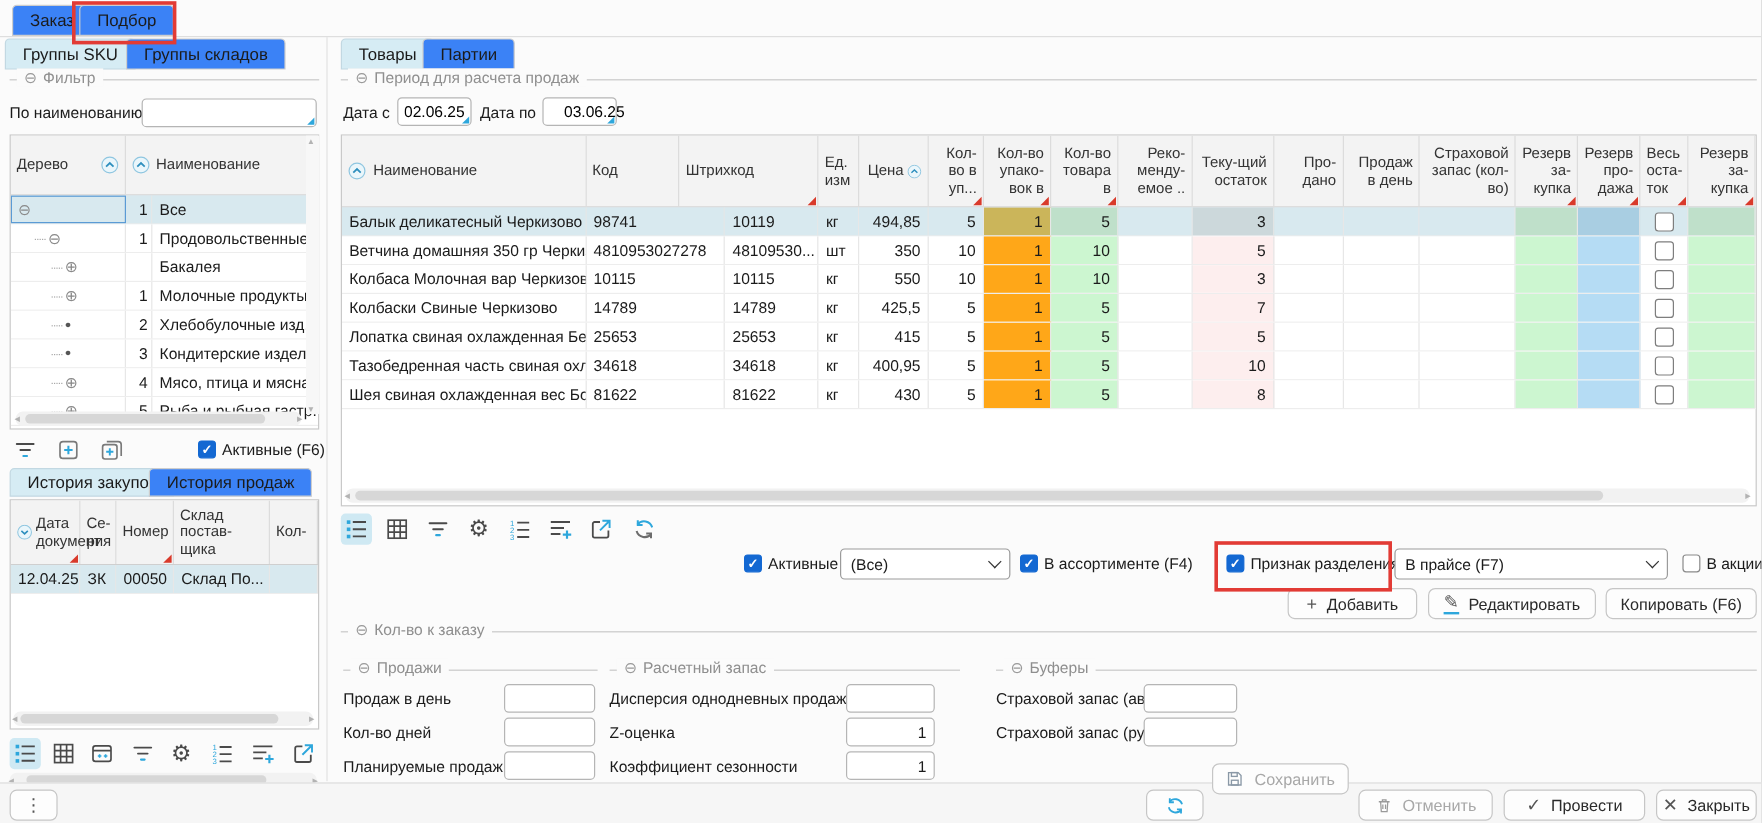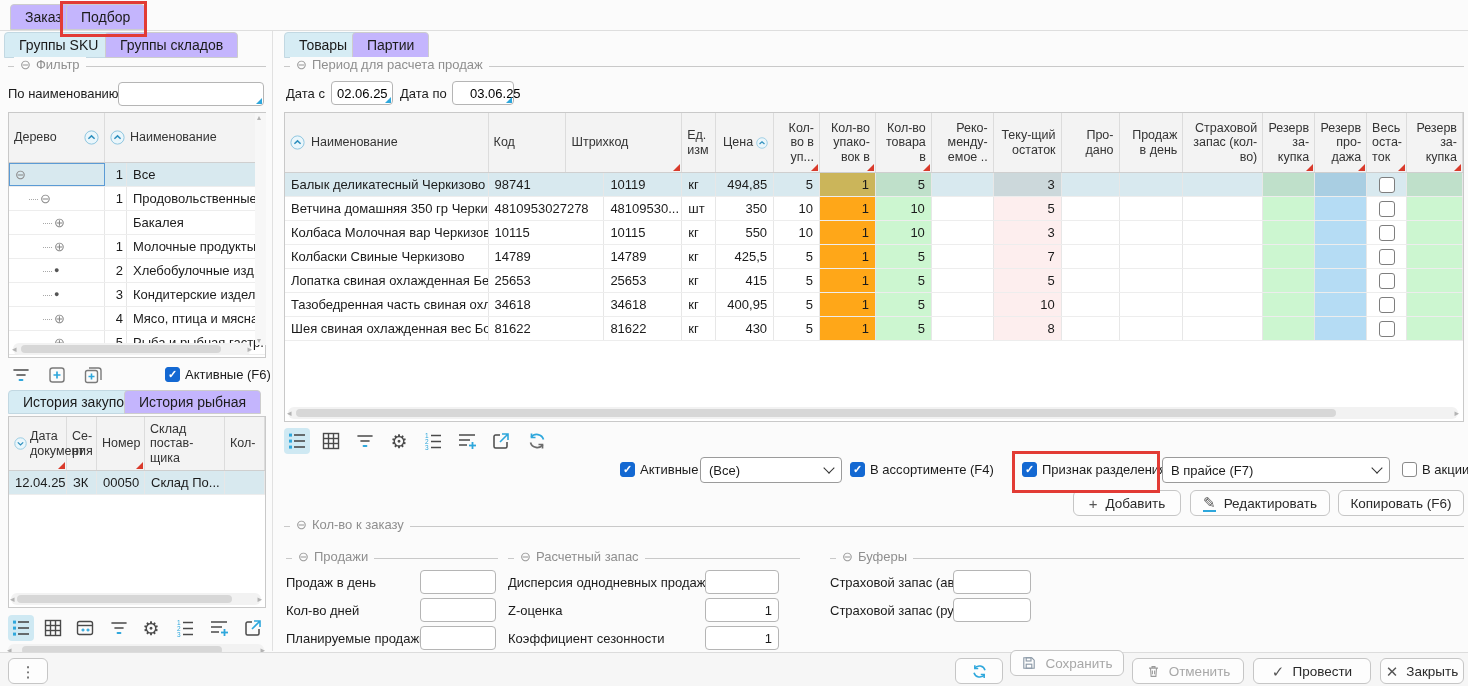--- a/index.html
+++ b/index.html
@@ -2,21 +2,21 @@
 <html><head>
 <meta charset="utf-8">
 <style>
   html,body{margin:0;padding:0;background:#e9e9e9;}
   .app{position:relative;width:1468px;height:686px;background:#fbfbfb;
        font-family:"Liberation Sans",sans-serif;font-size:13px;color:#1b1b1b;
        overflow:hidden;outline:1px solid #a9a9a9;}
   .abs{position:absolute;}
   
   .tab{position:absolute;height:26px;display:flex;align-items:center;padding:0 14px;
-       background:#c4b5fd;border:1px solid #cdcdcd;border-radius:4px 4px 0 0;
+       background:#3b82f6;border:1px solid #cdcdcd;border-radius:4px 4px 0 0;
        font-size:14px;white-space:nowrap;box-sizing:border-box;}
   .tab.active{background:#d6ecf4;border-color:#c2d8e2;}
   
   .group{position:absolute;border-top:1px solid #c9c9c9;}
   .legend{position:absolute;top:-10px;left:6px;background:#fbfbfb;padding:0 6px;
           color:#8f8f8f;font-size:13px;white-space:nowrap;display:flex;align-items:center;gap:5px;}
   .legend .gl{color:#9a9a9a;font-size:13px;line-height:1;}
   
   .inp{position:absolute;box-sizing:border-box;height:24px;border:1px solid #b5b5b5;border-radius:4px;
        background:#fff;font:inherit;padding:0 6px;color:#1b1b1b;}
@@ -222,21 +222,21 @@
         <path d="M8.5 8.5v6M5.5 11.5h6" stroke="#2ea7dc" stroke-width="1.6"></path>
         <path d="M6 3h9.5A2.5 2.5 0 0 1 18 5.5V15" stroke="#7a7a7a" stroke-width="1.4"></path>
       </svg>
     </span>
   <span class="cbrow" style="left:165px;top:367px;">
     <span class="cb on">✓</span>
     <span>Активные (F6)</span>
   </span>
 
   <div class="tab active" style="left:8px;top:390px;height:24px;">История закупок</div>
-  <div class="tab" style="left:124px;top:390px;height:24px;">История рыбная</div>
+  <div class="tab" style="left:124px;top:390px;height:24px;">История продаж</div>
 
   <div class="gtable" style="left:8px;top:416px;width:258px;height:192px;">
     <div class="thead" style="height:54px;" id="hist-head">
         <div class="th ft" style="width: 58px;">
           <svg class="sic" style="margin-right:3px;width:13px;height:13px;flex:0 0 auto;" viewBox="0 0 15 15">
             <circle cx="7.5" cy="7.5" r="6.6" fill="#eaf6fb" stroke="#8fc6e0"></circle>
             <path d="M4.4 6.2 7.5 9.1l3.1-2.9" stroke="#2e8fbe" fill="none" stroke-width="1.5"></path>
           </svg>
           <span>Дата документ</span>
         </div>
@@ -740,21 +740,21 @@
     <span class="bico">⋮</span>
   </div>
   <div class="btn" style="left:955px;top:658px;width:48px;">
     <svg viewBox="0 0 20 20" fill="none" stroke-width="1.8" style="width:17px;height:17px;">
         <path d="M16.5 8.5A7 7 0 0 0 4.2 6.2" stroke="#2ea7dc"></path>
         <path d="M4.5 2.5v4h4" stroke="#2ea7dc"></path>
         <path d="M3.5 11.5a7 7 0 0 0 12.3 2.3" stroke="#2ea7dc"></path>
         <path d="M15.5 17.5v-4h-4" stroke="#2ea7dc"></path>
       </svg>
   </div>
-  <div class="btn disabled" style="left:1010px;top:650px;width:114px;">
+  <div class="btn disabled" style="left:1010px;top:636px;width:114px;">
     <svg viewBox="0 0 20 20" fill="none" stroke="#8a98a6" stroke-width="1.4" style="width:16px;height:16px;">
         <path d="M3.5 3.5h10l3 3v10h-13z"></path>
         <rect x="6.5" y="11.5" width="7" height="5"></rect>
         <rect x="6.5" y="3.5" width="6" height="4"></rect>
       </svg>
     <span>Сохранить</span>
   </div>
   <div class="btn disabled" style="left:1132px;top:658px;width:112px;">
     <svg viewBox="0 0 20 20" fill="none" stroke="#9a9a9a" stroke-width="1.4" style="width:15px;height:15px;">
         <path d="M4 5.5h12M8 5V3.5h4V5M6 5.5l.8 11h6.4l.8-11"></path>

